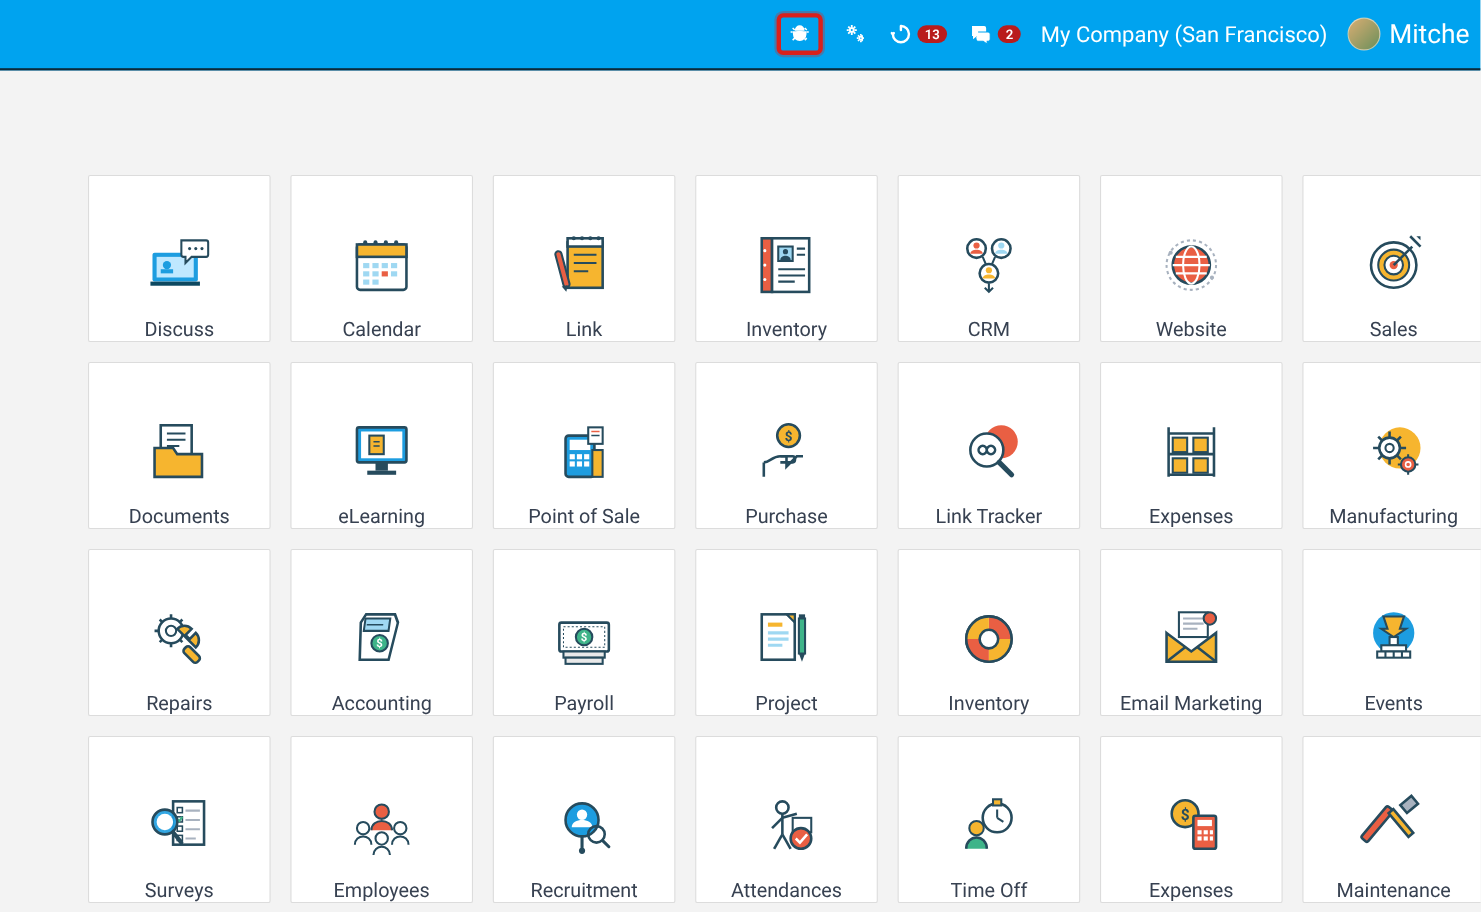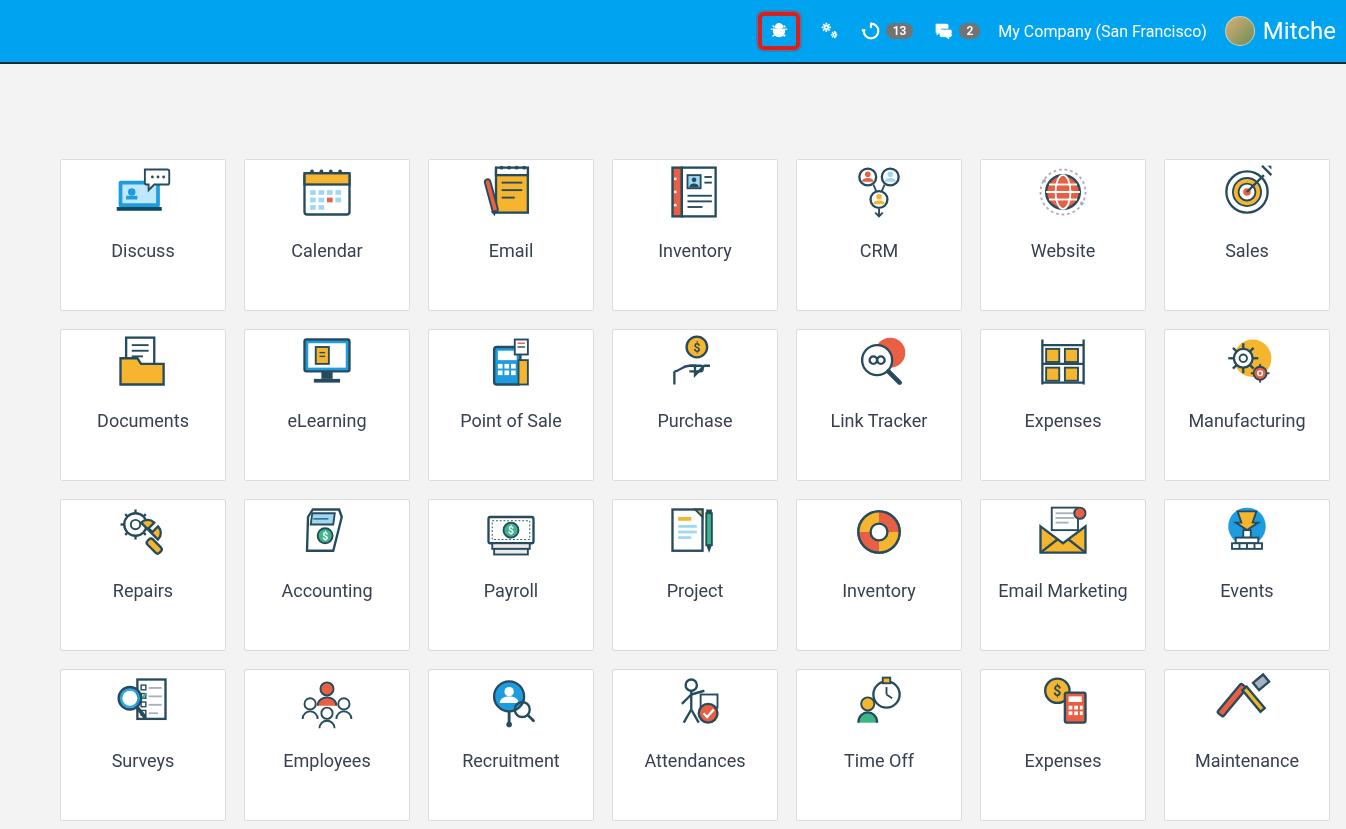--- a/index.html
+++ b/index.html
@@ -36,29 +36,29 @@
     border: 4px solid #d9201c;
     border-radius: 6px;
     padding: 4px 6px;
     background: #00a3ef;
     display:inline-flex;
     align-items:center;
     justify-content:center;
     box-shadow: 0 0 0 2px rgba(217,32,28,0.3);
   }
   .badge {
-    background: #737373;
+    background: #b91c1c;
     color: #fff;
     border-radius: 10px;
     font-size: 12px;
     padding: 1px 7px;
     font-weight: 600;
   }
   .company-name {
-    font-size: 16px;
+    font-size: 20px;
     font-weight: 400;
   }
   .avatar {
     width: 30px;
     height: 30px;
     border-radius: 50%;
     background: linear-gradient(135deg,#d9ae73 0%, #6b8f5a 100%);
     display:inline-block;
     border:1px solid rgba(255,255,255,0.5);
   }
@@ -75,23 +75,24 @@
   }
   .app-tile {
     width: 166px;
     height: 152px;
     background: #fff;
     border: 1px solid #dcdcdc;
     border-radius: 2px;
     display: flex;
     flex-direction: column;
     align-items: center;
-    justify-content: flex-start;
+    justify-content: flex-end;
     cursor: pointer;
     gap: 16px;
+    margin-left: 20px;
   }
   .app-tile .icon {
     width: 70px;
     height: 64px;
     display:flex;
     align-items:center;
     justify-content:center;
   }
   .app-tile .label {
     font-size: 18px;
@@ -201,21 +202,21 @@
             <circle cx="30" cy="6" r="2" fill="#264b5d"></circle>
             <circle cx="38" cy="6" r="2" fill="#264b5d"></circle>
             <circle cx="46" cy="6" r="2" fill="#264b5d"></circle>
   <line x1="22" y1="22" x2="44" y2="22" stroke="#264b5d" stroke-width="2"></line>
   <line x1="22" y1="30" x2="44" y2="30" stroke="#264b5d" stroke-width="2"></line>
   <line x1="22" y1="38" x2="36" y2="38" stroke="#264b5d" stroke-width="2"></line>
   <rect x="8" y="18" width="6" height="36" rx="3" fill="#e95f43" stroke="#264b5d" stroke-width="2" transform="rotate(-15 11 36)"></rect>
   <polygon points="6,52 12,52 9,58" fill="#264b5d" transform="rotate(-15 11 36)"></polygon>
 </svg>
         </div>
-        <div class="label">Email</div>
+        <div class="label">Link</div>
       </div>
       <div class="app-tile">
         <div class="icon">
           <svg viewBox="0 0 64 64" width="64" height="60">
   <rect x="8" y="6" width="10" height="52" fill="#e95f43" stroke="#264b5d" stroke-width="2.5"></rect>
   <rect x="18" y="6" width="36" height="52" fill="#fff" stroke="#264b5d" stroke-width="2.5"></rect>
   <rect x="24" y="14" width="14" height="14" fill="#9fd8f2" stroke="#264b5d" stroke-width="2"></rect>
   <circle cx="31" cy="19" r="2.5" fill="#264b5d"></circle>
             <path d="M26 27c0-3 3-4 5-4s5 1 5 4" fill="#264b5d"></path>
   <line x1="42" y1="16" x2="50" y2="16" stroke="#264b5d" stroke-width="2"></line>

